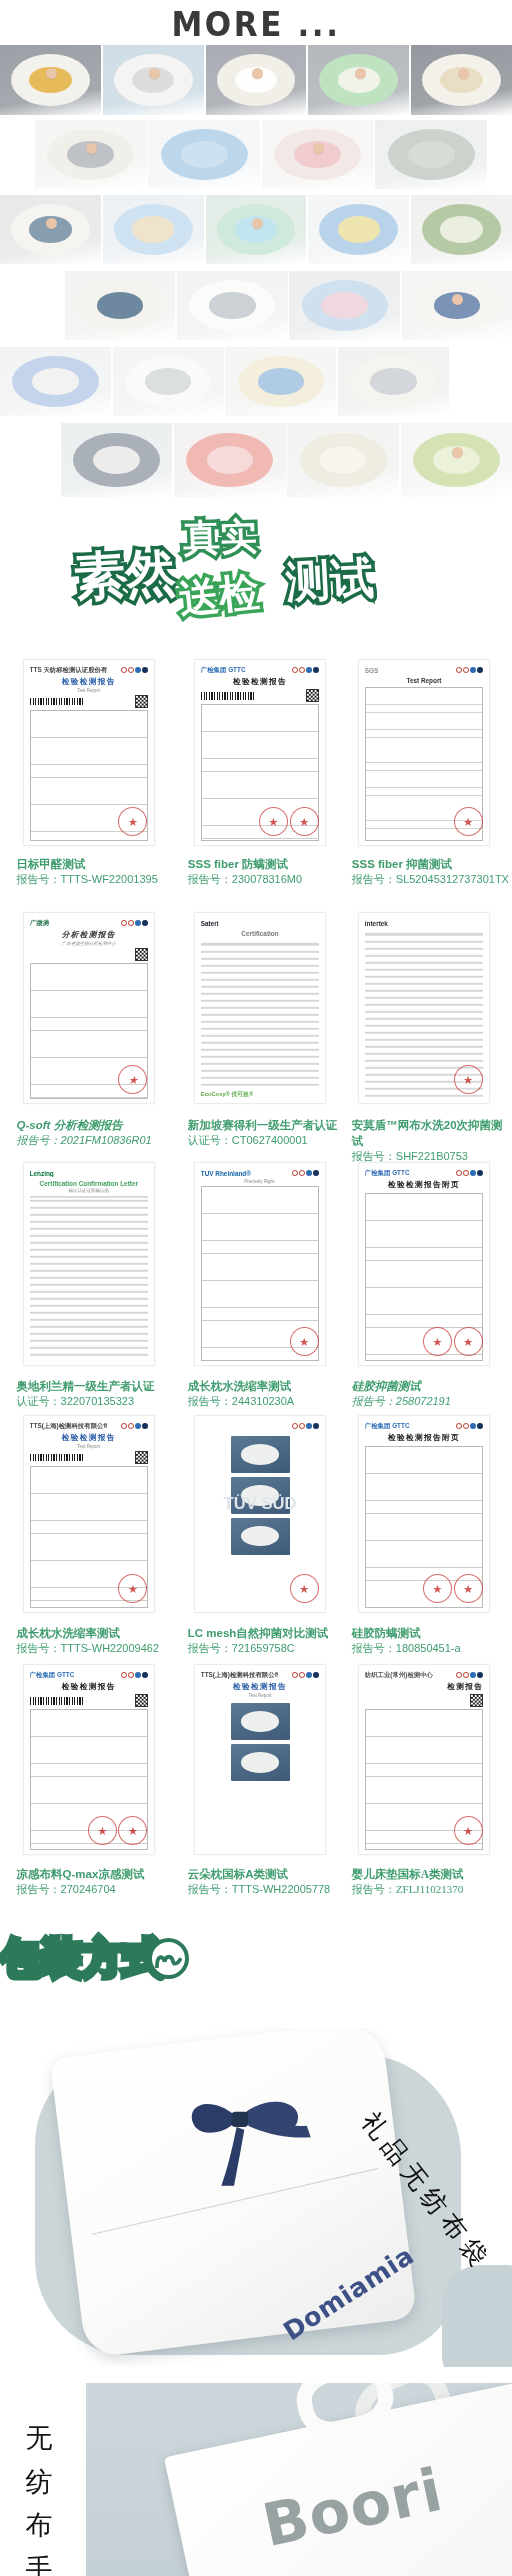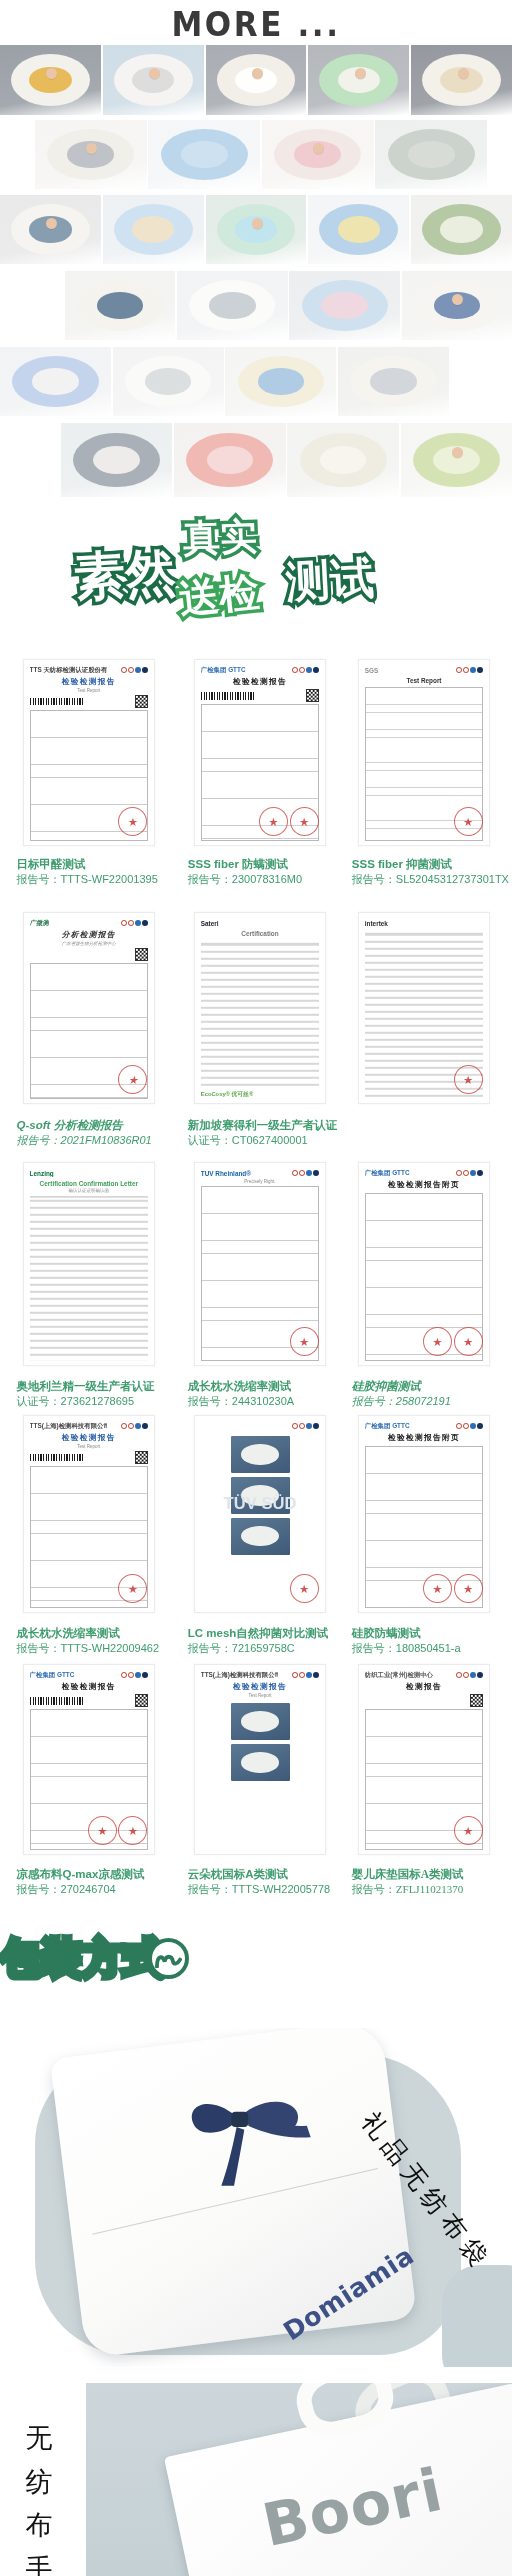--- a/index.html
+++ b/index.html
@@ -366,33 +366,37 @@
       </div>
     </div>
     <div class="cert-cell" style="top: 912px; left: 348px; height: 243px;">
       <div class="cert-doc" style="height: 192px;">
         <div class="doc-top">
           <span class="doc-brand" style="color: rgb(43, 43, 43);">intertek</span>
         </div>
         <div class="doc-body letter"></div>
         <div class="seal" style="right: 6.4px; bottom: 9px;">★</div>
       </div>
+      <div class="cert-caption" style="top: 205px;">
+        <div class="cap-title">安莫盾™网布水洗20次抑菌测试</div>
+        <div class="cap-code">报告号：SHF221B0753</div>
+      </div>
     </div>
     <div class="cert-cell" style="top: 1162px; left: 12.8px; height: 254px;">
       <div class="cert-doc" style="height: 204px;">
         <div class="doc-top">
           <span class="doc-brand" style="color: rgb(0, 112, 60);">Lenzing</span>
         </div>
         <div class="doc-title" style="color: rgb(63, 158, 90); font-size: 6.4px; letter-spacing: 0px;">Certification Confirmation Letter</div>
         <div class="doc-sub">确认认证证明确认函</div>
         <div class="doc-body letter"></div>
       </div>
       <div class="cert-caption" style="top: 216px;">
         <div class="cap-title">奥地利兰精一级生产者认证</div>
-        <div class="cap-code">认证号：273621278695</div>
+        <div class="cap-code">认证号：322070135323</div>
       </div>
     </div>
     <div class="cert-cell" style="top: 1162px; left: 184px; height: 254px;">
       <div class="cert-doc" style="height: 204px;">
         <div class="doc-top">
           <span class="doc-brand" style="color: rgb(20, 96, 170);">TÜV Rheinland®</span>
           <span class="doc-badges">
             <i style="border: 1.3px solid rgb(192, 57, 43);"></i>
             <i style="border: 1.3px solid rgb(192, 57, 43);"></i>
             <i style="background: rgb(46, 109, 180);"></i>
@@ -551,21 +555,21 @@
       <div class="cert-doc" style="height: 191px;">
         <div class="doc-top">
           <span class="doc-brand" style="color: rgb(85, 85, 85);">纺织工业(常州)检测中心</span>
           <span class="doc-badges">
             <i style="border: 1.3px solid rgb(192, 57, 43);"></i>
             <i style="border: 1.3px solid rgb(192, 57, 43);"></i>
             <i style="background: rgb(46, 109, 180);"></i>
             <i style="background: rgb(22, 50, 92);"></i>
           </span>
         </div>
-        <div class="doc-title" style="color: rgb(34, 34, 34);">检测报告</div>
+        <div class="doc-title" style="color: rgb(34, 34, 34); text-align: right;">检测报告</div>
         <div class="code-row">
           <span></span>
           <div class="qr"></div>
         </div>
         <div class="doc-body table"></div>
         <div class="seal" style="right: 6.4px; bottom: 9px;">★</div>
       </div>
       <div class="cert-caption" style="top: 202px; font-family: Liberation Serif, serif;">
         <div class="cap-title">婴儿床垫国标A类测试</div>
         <div class="cap-code">报告号：ZFLJ11021370</div>

